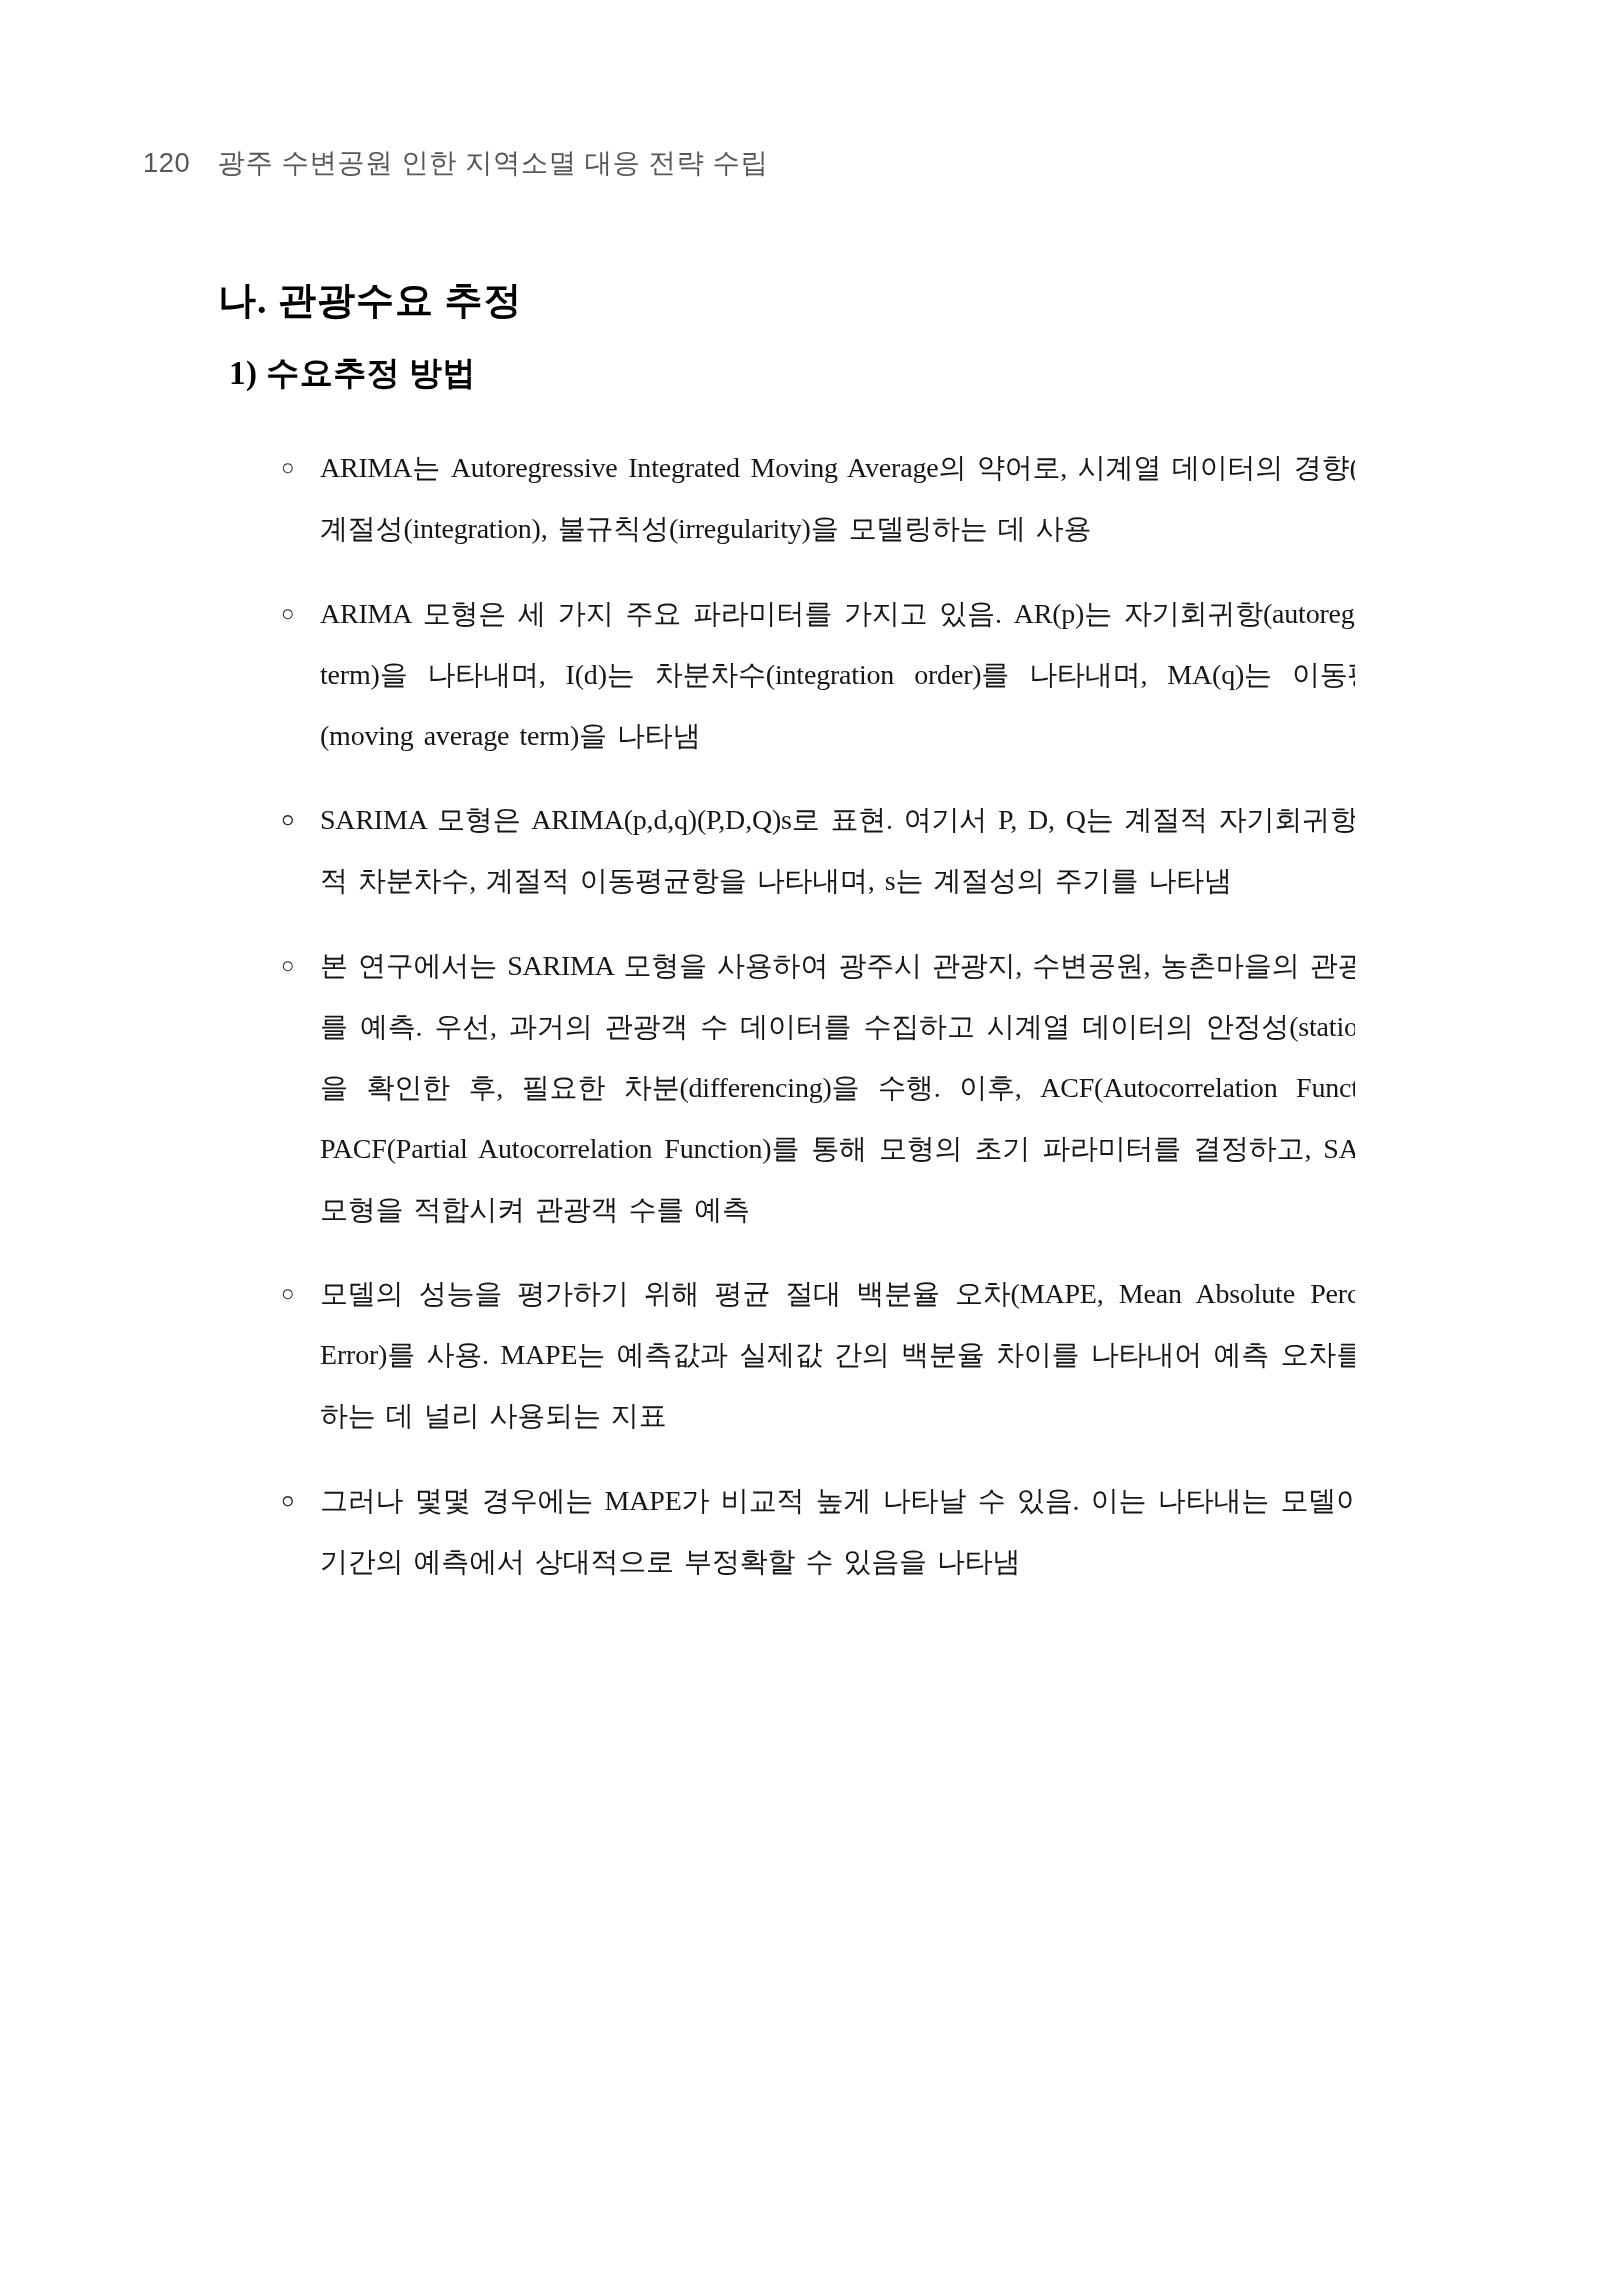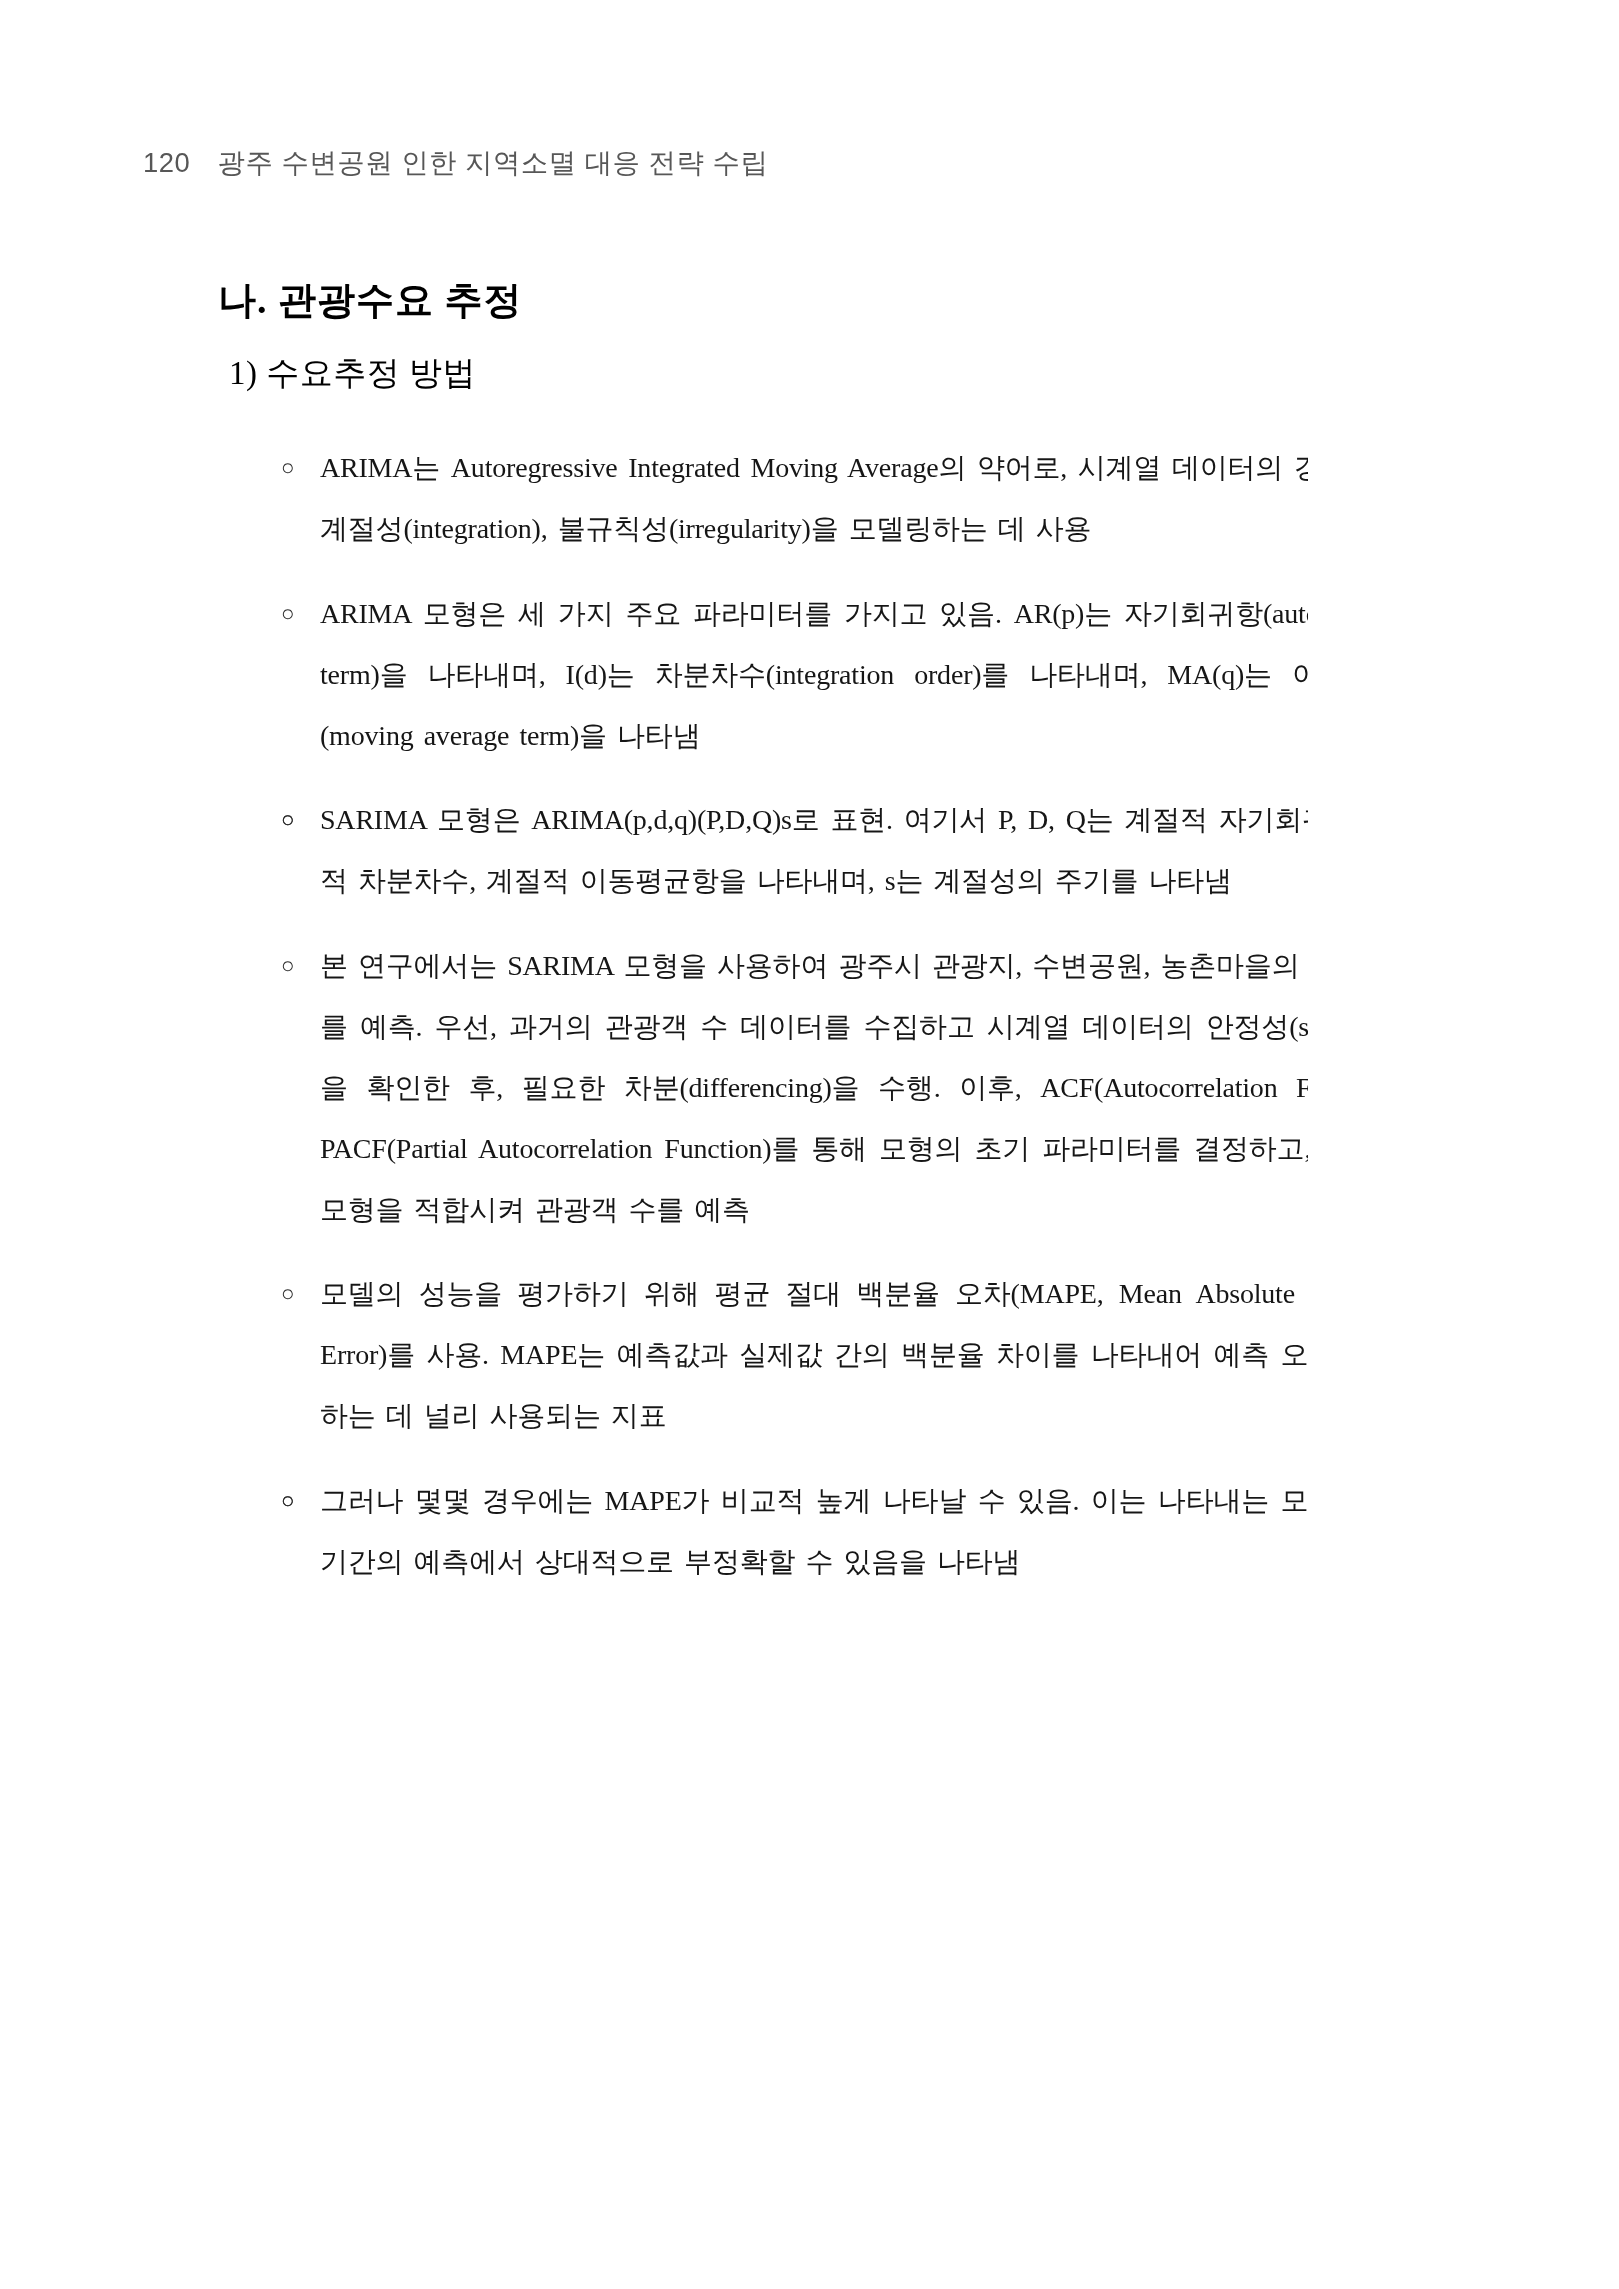--- a/index.html
+++ b/index.html
@@ -8,20 +8,21 @@
     background: #ffffff;
   }
   .page {
     position: relative;
     width: 1308px;
     height: 2290px;
     background: #ffffff;
     font-family: "Liberation Serif", "DejaVu Serif", serif;
     color: #1c1c1c;
     overflow: hidden;
+    padding-left: 47px;
   }
   .running-header {
     position: absolute;
     top: 145px;
     left: 143px;
     display: flex;
     align-items: baseline;
     gap: 27.4px;
     font-family: "Liberation Sans", "DejaVu Sans", sans-serif;
     font-size: 27.4px;
@@ -40,21 +41,21 @@
     color: #000000;
     letter-spacing: 1px;
     white-space: nowrap;
   }
   .subsection-title {
     position: absolute;
     top: 351px;
     left: 229px;
     margin: 0;
     font-size: 33px;
-    font-weight: 400;
+    font-weight: 700;
     color: #000000;
     letter-spacing: 0.5px;
     white-space: nowrap;
   }
   .bullet-list {
     position: absolute;
     top: 437px;
     left: 277px;
     width: 1154px;
     margin: 0;

